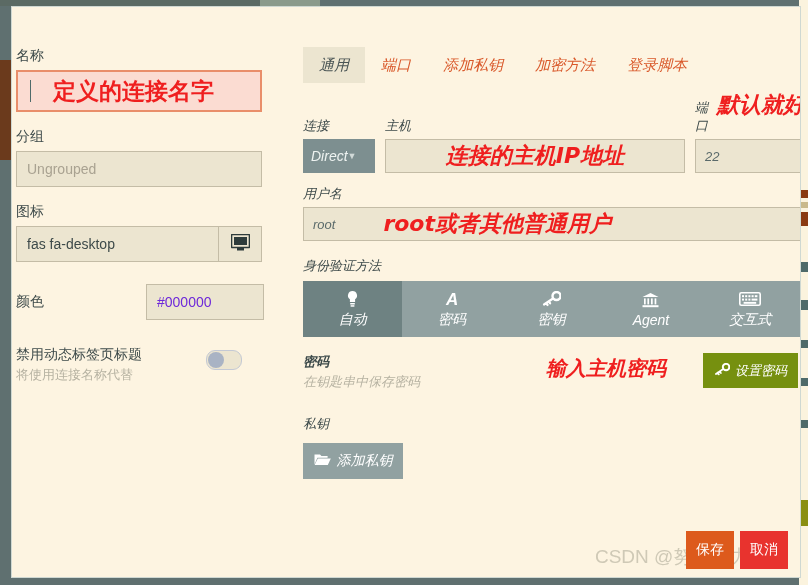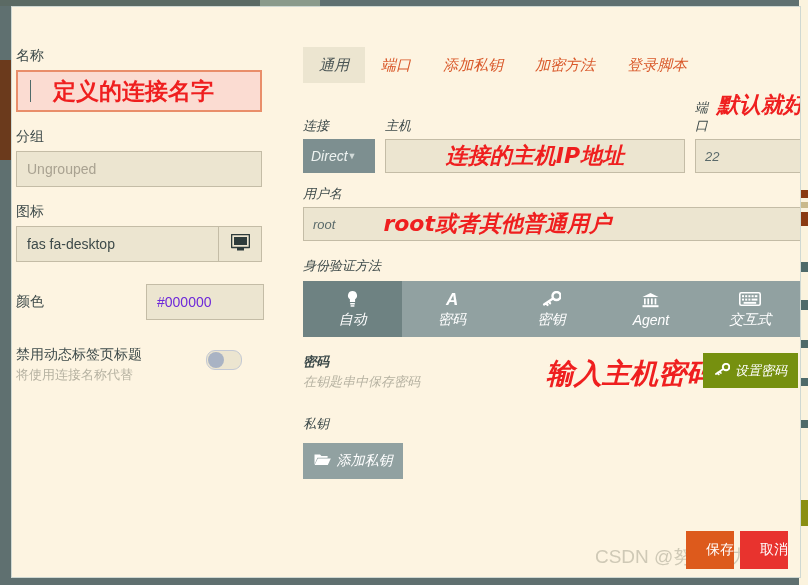--- a/index.html
+++ b/index.html
@@ -106,38 +106,38 @@
     display:flex;flex-direction:column;align-items:center;justify-content:center;
     font-size:14px;cursor:pointer;
   }
   .auth-item.active{background:#6e8282;}
   .auth-ico{height:20px;display:flex;align-items:center;justify-content:center;margin-bottom:2px;}
   .auth-ico svg{display:block;}
 
   #pwd-section{margin-top:16px;position:relative;}
   #pwd-title{font-size:13px;color:#3d4a4a;font-weight:bold;}
   #pwd-sub{font-size:13px;color:#b6b2a2;margin-top:2px;}
-  #pwd-anno{position:absolute;left:243px;top:2px;font-size:28px;}
+  #pwd-anno{position:absolute;left:243px;top:2px;font-size:20px;}
   #set-pwd-btn{
     position:absolute;left:400px;top:0px;height:35px;background:#76900f;
     color:#fff;font-size:13px;display:flex;align-items:center;gap:5px;
     padding:0 11px;cursor:pointer;
   }
   #key-section{margin-top:24px;}
   #key-title{font-size:13px;color:#3d4a4a;}
   #add-key-btn{
     margin-top:10px;height:36px;width:100px;background:#91a1a1;color:#fff;
     font-size:14px;display:flex;align-items:center;justify-content:center;gap:6px;
     cursor:pointer;
   }
 
   
   #footer-btns{position:absolute;right:12px;bottom:8px;display:flex;gap:6px;}
   .ftr-btn{
-    width:48px;height:38px;display:flex;align-items:center;justify-content:flex-end;
+    width:48px;height:38px;display:flex;align-items:center;justify-content:center;
     color:#fff;font-size:14px;cursor:pointer;
   }
   #save-btn{background:#dd5a1c;}
   #cancel-btn{background:#e8332e;}
   #watermark{
     position:absolute;right:20px;bottom:7px;font-size:19px;color:#cfc9b6;
     white-space:nowrap;pointer-events:none;
   }
 </style>
 </head>

